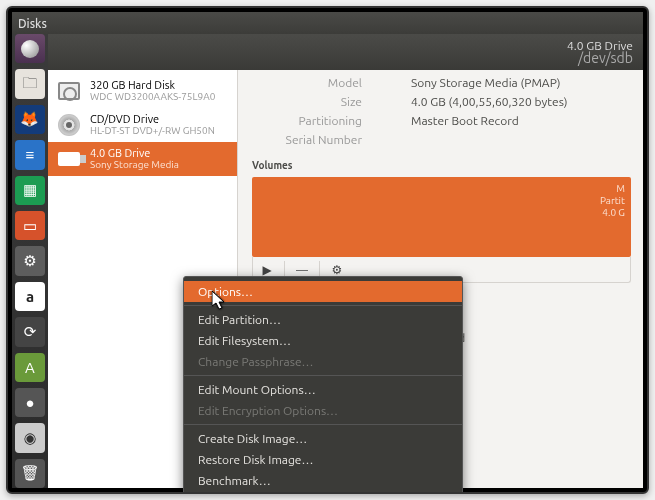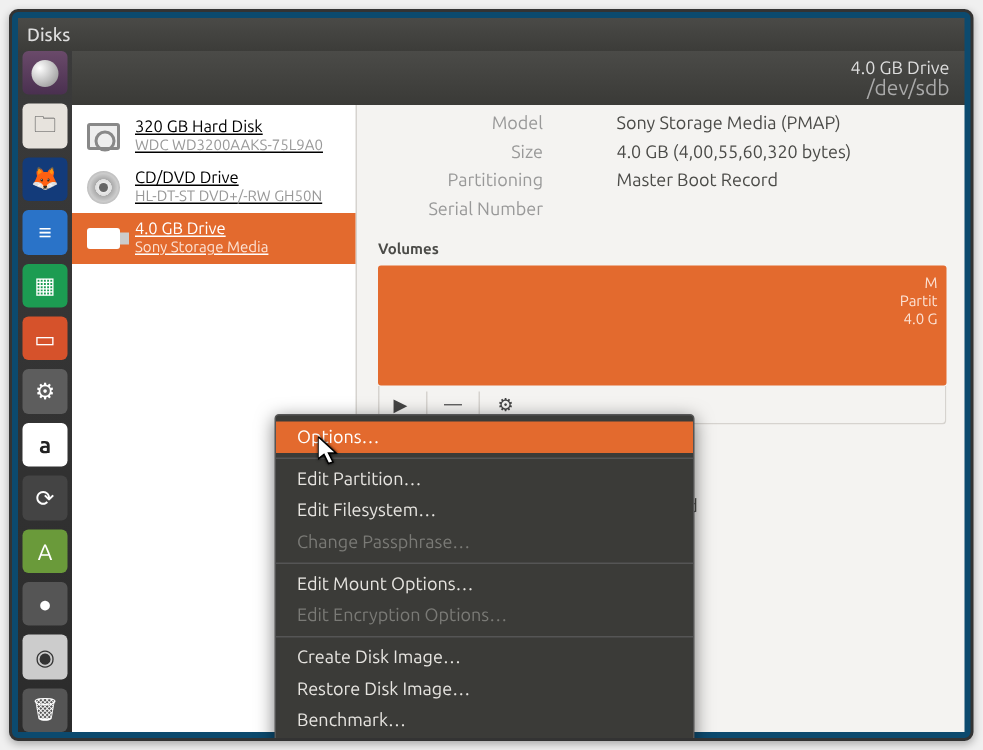--- a/index.html
+++ b/index.html
@@ -1,17 +1,17 @@
 <!DOCTYPE html>
 <html><head>
 <meta charset="utf-8">
 <style>
   * { box-sizing: border-box; margin: 0; padding: 0; font-family: Ubuntu, "Segoe UI", Arial, sans-serif; }
   html, body { width: 655px; height: 500px; overflow: hidden; background: #f0f0f0; }
-  .frame { position: absolute; left: 6px; top: 6px; right: 6px; bottom: 6px; border: 2px solid #333; border-radius: 6px; box-shadow: 0 2px 6px rgba(0,0,0,0.3); overflow: hidden; background:#0c4a6e;}
+  .frame { position: absolute; left: 6px; top: 6px; right: 6px; bottom: 6px; border: 2px solid #333; border-radius: 6px; box-shadow: 0 2px 6px rgba(0,0,0,0.3); overflow: hidden; background:#000000;}
   .launcher { position:absolute; left:4px; top:24px; width:36px; bottom:4px; background:linear-gradient(#3b3b3b,#2b2b2b); display:flex; flex-direction:column; align-items:center; padding-top:2px; gap:6px; z-index:2;}
   .launch-item { width:30px; height:30px; border-radius:4px; display:flex; align-items:center; justify-content:center; font-size:15px; color:#fff;}
   .li-search{background:linear-gradient(#6a4a6a,#4a3050);} 
   .li-files{background:#e7e3dd;color:#555;}
   .li-firefox{background:#133b7a;}
   .li-writer{background:#2a73c8;}
   .li-calc{background:#1c9c52;}
   .li-impress{background:#d6522b;}
   .li-settings{background:#5d5d5d;}
   .li-amazon{background:#fff;color:#222;font-weight:bold;}
@@ -24,21 +24,21 @@
 
   .topbar{position:absolute;left:4px;right:4px;top:4px;height:22px;background:linear-gradient(#4a4a47,#3c3c39);color:#ddd;display:flex;align-items:center;font-size:12px;z-index:3;}
   .topbar .title{padding-left:6px;font-weight:500;}
 
   .headerbar{position:absolute;left:40px;right:4px;top:26px;height:36px;background:linear-gradient(#4b4b48,#3a3a37);color:#ddd;display:flex;align-items:center;justify-content:flex-end;padding:0 10px;z-index:2;}
   .headerbar .drive-title{font-size:12px;text-align:right;line-height:13px;}
   .headerbar .drive-title .dev{color:#aaa;font-size:14px;}
 
   .content{position:absolute;left:40px;right:4px;top:62px;bottom:4px;display:flex;background:#f4f3f1;z-index:1;}
   .sidebar{width:190px;background:#fff;border-right:1px solid #d6d3cf;padding-top:4px;}
-  .side-item{display:flex;gap:8px;align-items:center;padding:4px 8px;font-size:11px;cursor:default;text-decoration:underline;}
+  .side-item{display:flex;gap:8px;align-items:center;padding:4px 8px;font-size:11px;cursor:default;}
   .side-item.selected{background:#e36a2e;color:#fff;}
   .side-item .icon{width:26px;height:26px;display:flex;align-items:center;justify-content:center;flex-shrink:0;}
   .side-item .lbl{line-height:12px;}
   .side-item .sub{color:#999;font-size:10px;}
   .side-item.selected .sub{color:#fce2d4;}
   .hdd-icon{width:22px;height:18px;border:2px solid #888;border-radius:2px;background:#eee;position:relative;}
   .hdd-icon::after{content:"";position:absolute;left:3px;top:3px;width:10px;height:10px;border:2px solid #888;border-radius:50%;}
   .cd-icon{width:22px;height:22px;border-radius:50%;background:radial-gradient(circle,#fff 0,#ddd 35%,#aaa 36%,#ccc 60%,#999 100%);position:relative;}
   .cd-icon::after{content:"";position:absolute;left:8px;top:8px;width:6px;height:6px;background:#666;border-radius:50%;}
   .usb-icon{width:22px;height:14px;background:#fff;border-radius:2px;position:relative;}

